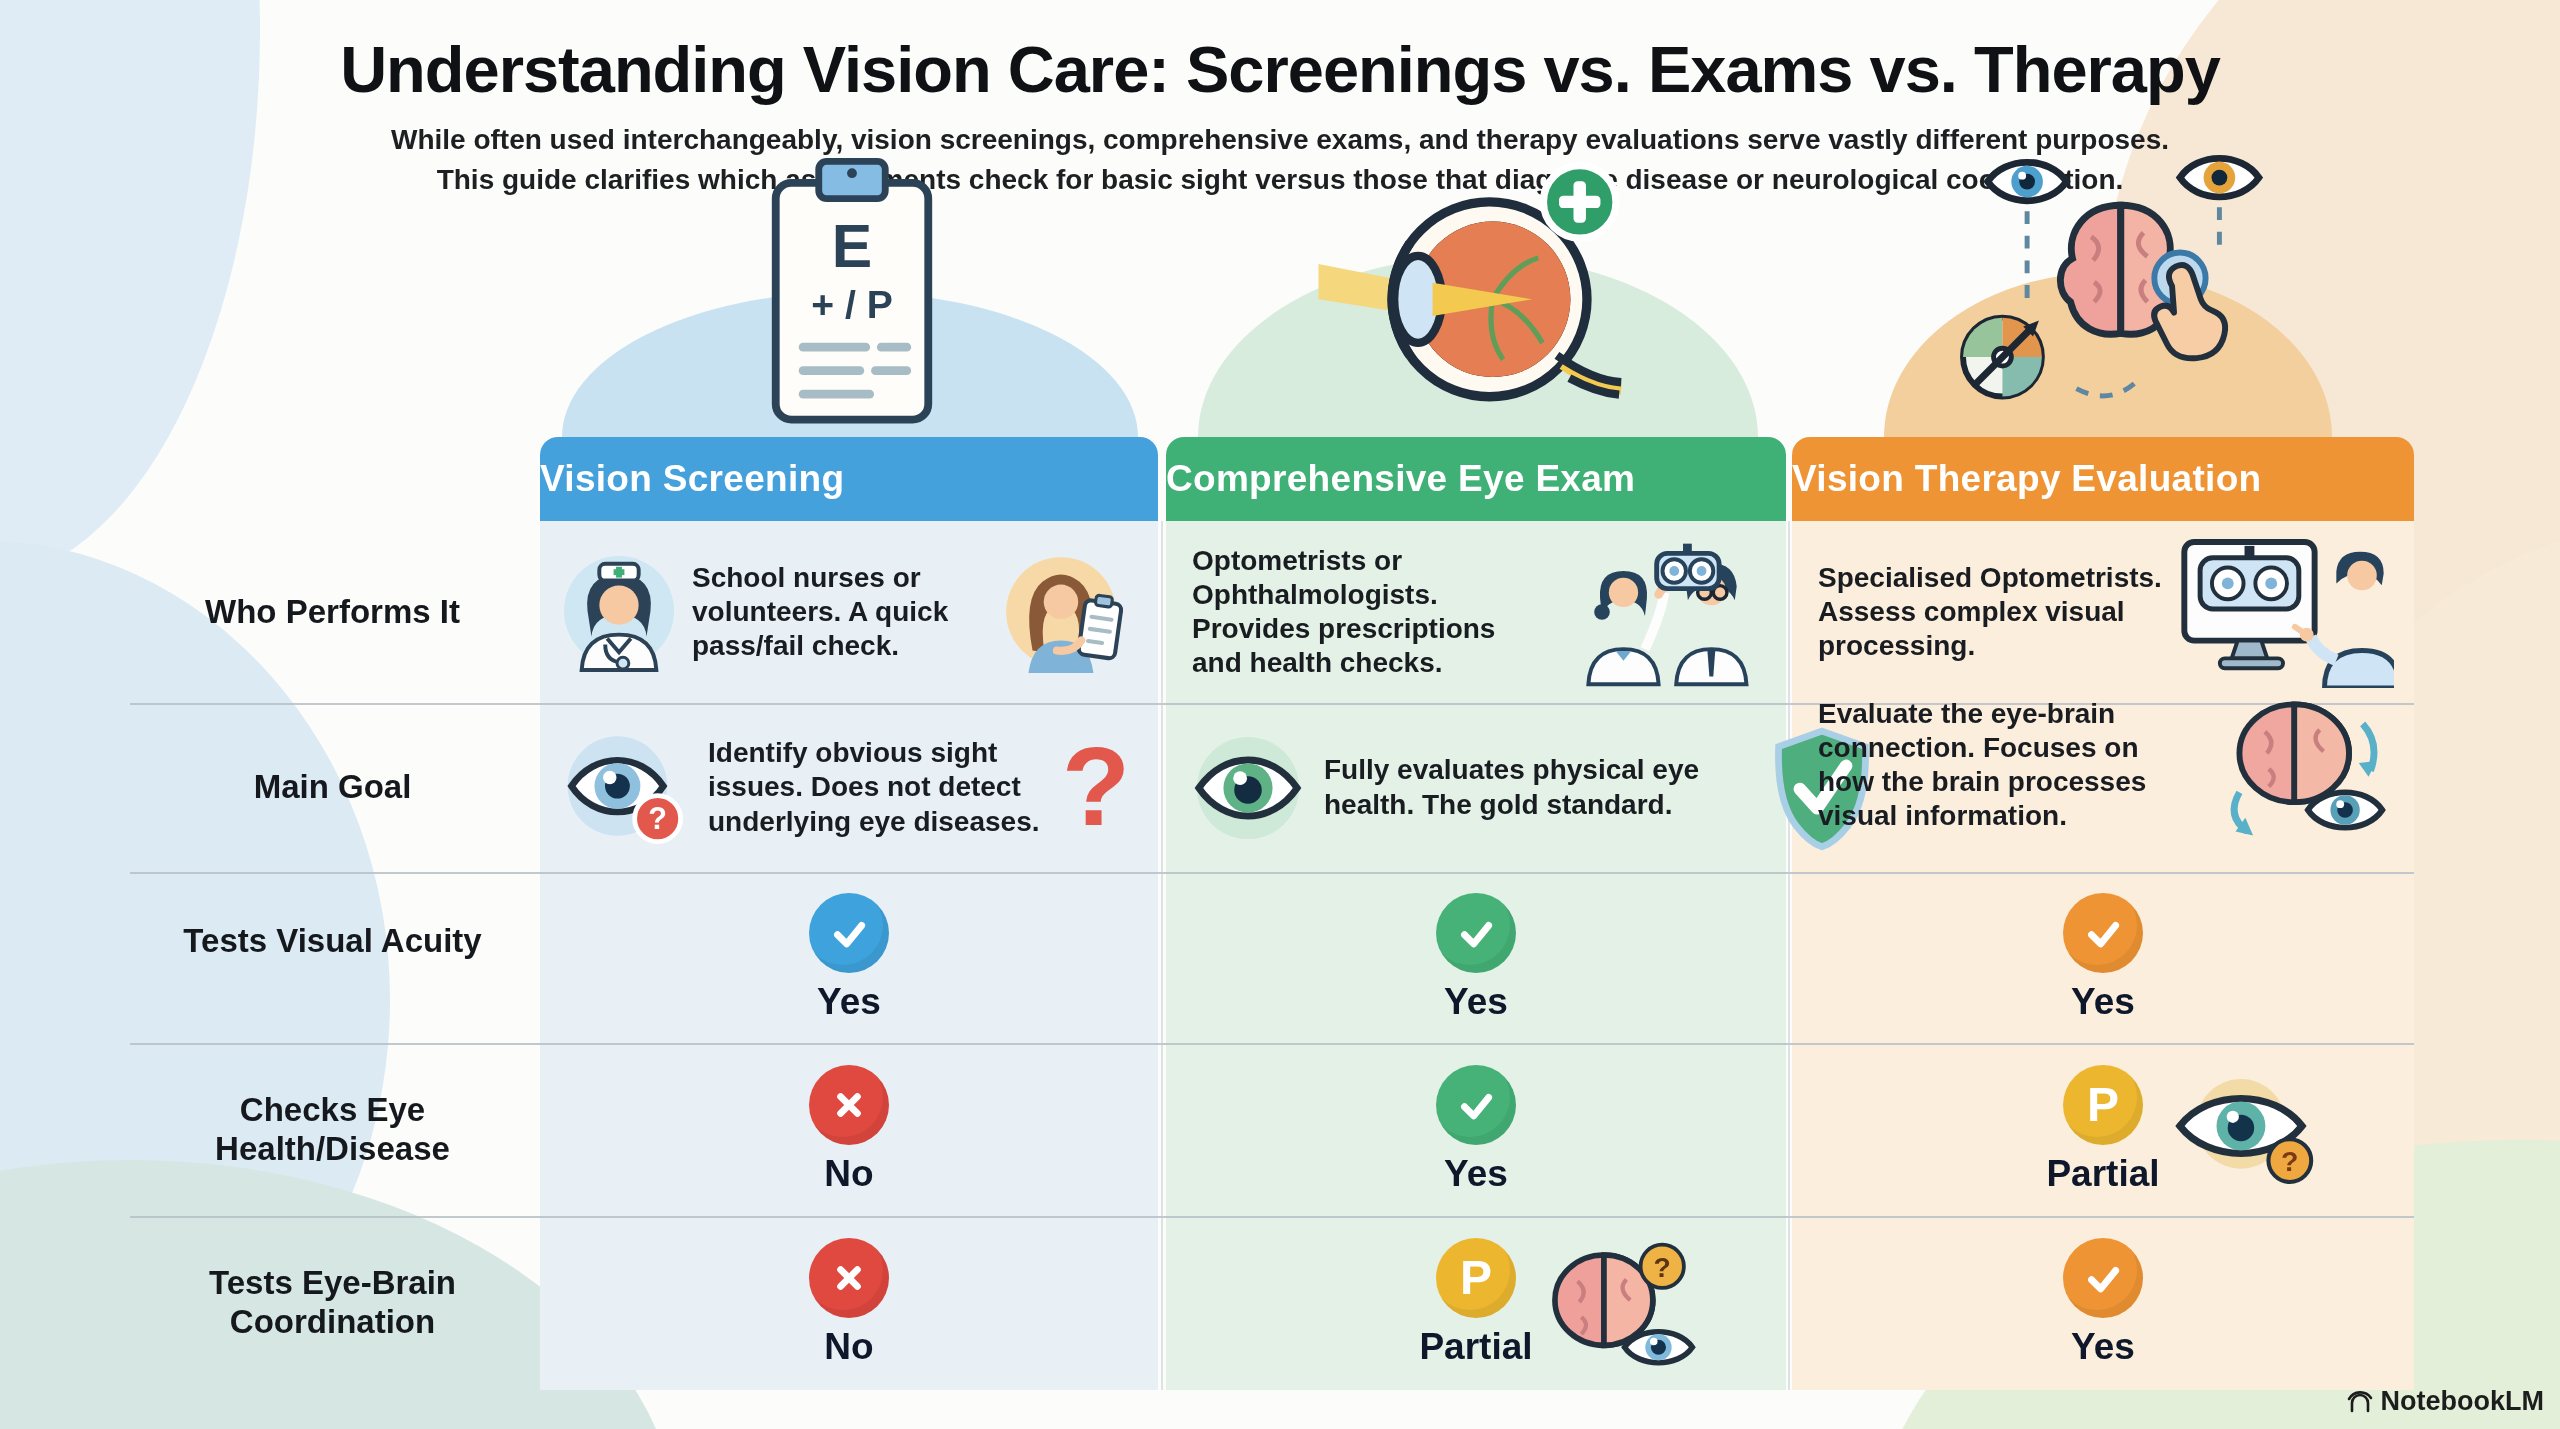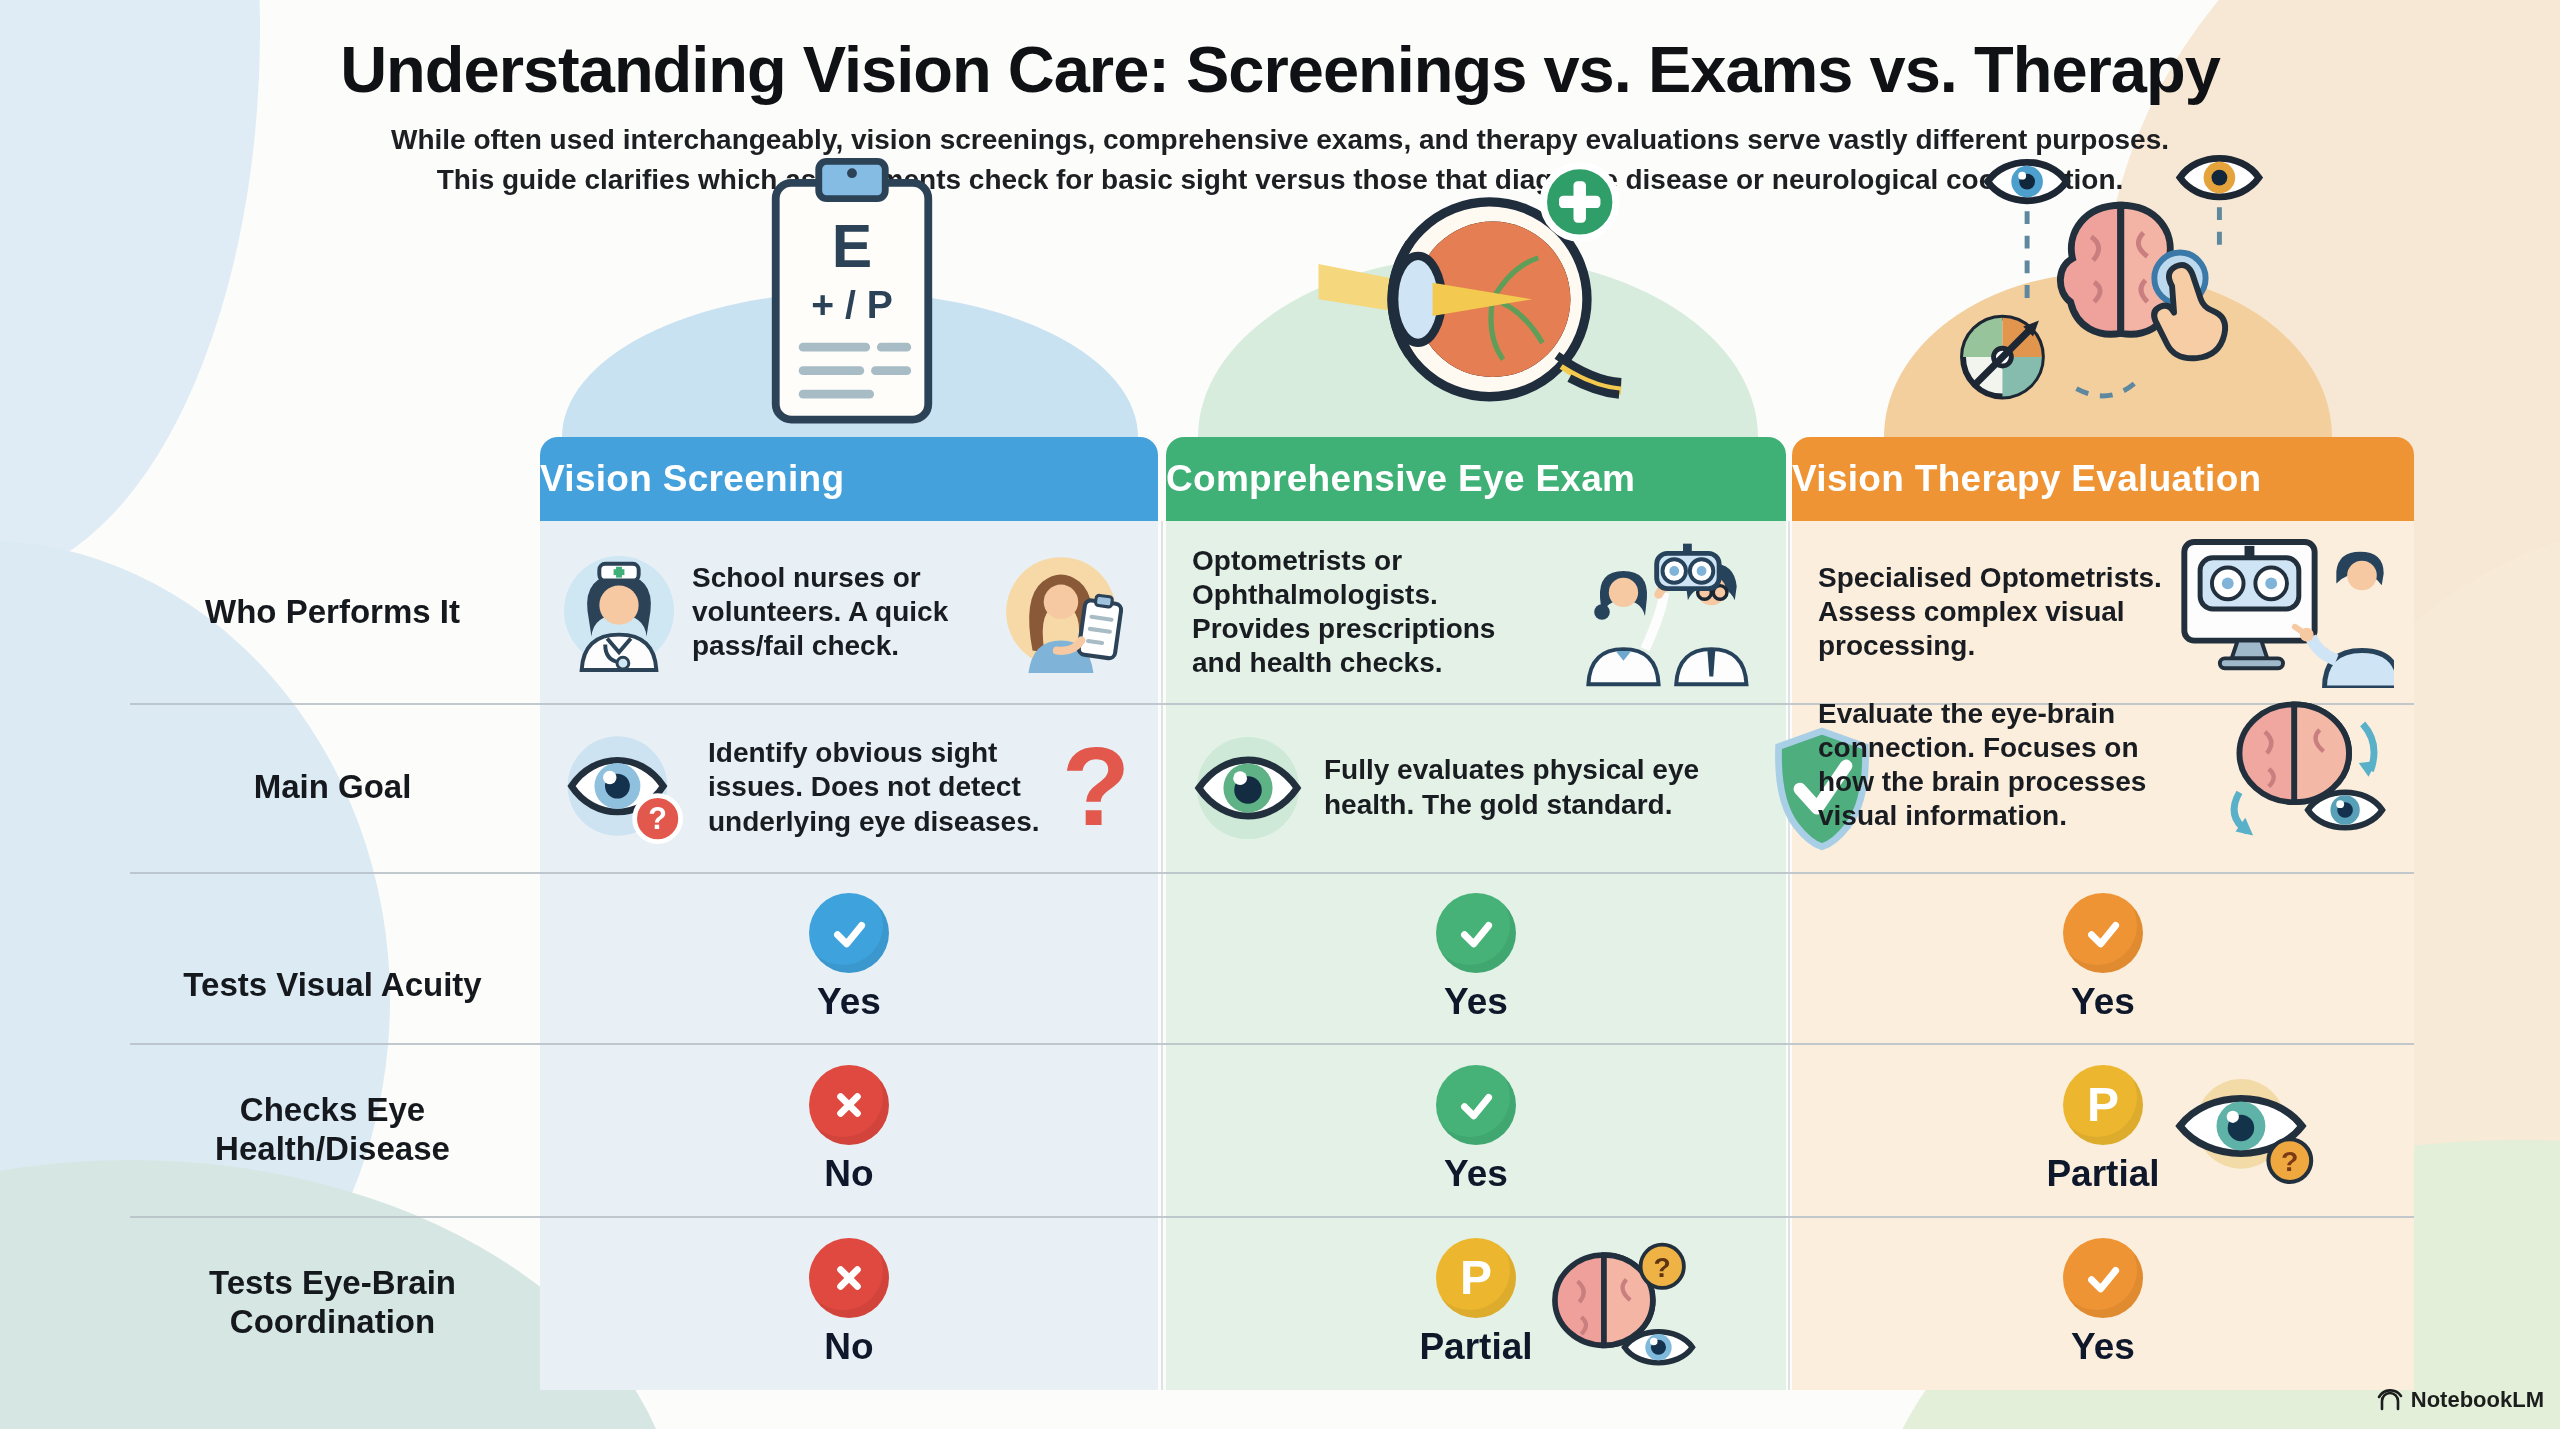--- a/index.html
+++ b/index.html
@@ -56,21 +56,21 @@
   .mark-blue{background:#3ea2dc;} .mark-green{background:#46b277;}
   .mark-orange{background:#ef9434;} .mark-red{background:#e0493f;}
   .mark-yellow{background:#ecb72f;}
   .pletter{color:#fff;font-size:48px;font-weight:bold;line-height:1;}
   .vlabel{font-size:37px;font-weight:bold;color:#0f172a;}
   .sideicon{position:absolute;}
 
   .bigq{font-size:112px;font-weight:bold;color:#e2584d;line-height:.9;width:84px;text-align:center;}
 
   .brand{position:absolute;right:16px;top:1386px;display:flex;align-items:center;
-    gap:7px;font-size:22px;font-weight:bold;color:#1c1e1d;}
+    gap:7px;font-size:27px;font-weight:bold;color:#1c1e1d;}
 </style>
 </head>
 <body>
 
 <div class="canvas">
 
   <div class="blob blob-lt"></div>
   <div class="blob blob-lm"></div>
   <div class="blob blob-lb"></div>
   <div class="blob blob-rt"></div>
@@ -170,21 +170,21 @@
 
   <div class="hline" style="top:703px"></div>
   <div class="hline" style="top:872px"></div>
   <div class="hline" style="top:1043px"></div>
   <div class="hline" style="top:1216px"></div>
   <div class="vline" style="left:1161px"></div>
   <div class="vline" style="left:1788px"></div>
 
   <div class="rowlab" style="top:521px;height:182px">Who Performs It</div>
   <div class="rowlab" style="top:703px;height:169px">Main Goal</div>
-  <div class="rowlab" style="top:900px;height:171px">Tests Visual Acuity</div>
+  <div class="rowlab" style="top:856px;height:171px">Tests Visual Acuity</div>
   <div class="rowlab" style="top:1043px;height:173px">Checks Eye Health/Disease</div>
   <div class="rowlab" style="top:1216px;height:174px">Tests Eye-Brain Coordination</div>
 
   <div class="cell" style="left:540px;top:521px;width:610px;height:182px">
     <svg width="118" height="126" viewBox="0 0 120 126">
       <circle cx="60" cy="62" r="56" fill="#cfe6f3"></circle>
       <path d="M28,62 q-4,-36 32,-38 q36,2 32,38 l-4,26 q-2,-22 -28,-22 t-28,22 z" fill="#2c4257"></path>
       <circle cx="60" cy="56" r="20" fill="#f7c9a2"></circle>
       <rect x="40" y="14" width="40" height="17" rx="6" fill="#fff" stroke="#2c4257" stroke-width="4"></rect>
       <rect x="57" y="17" width="6" height="11" fill="#3fae77"></rect>

